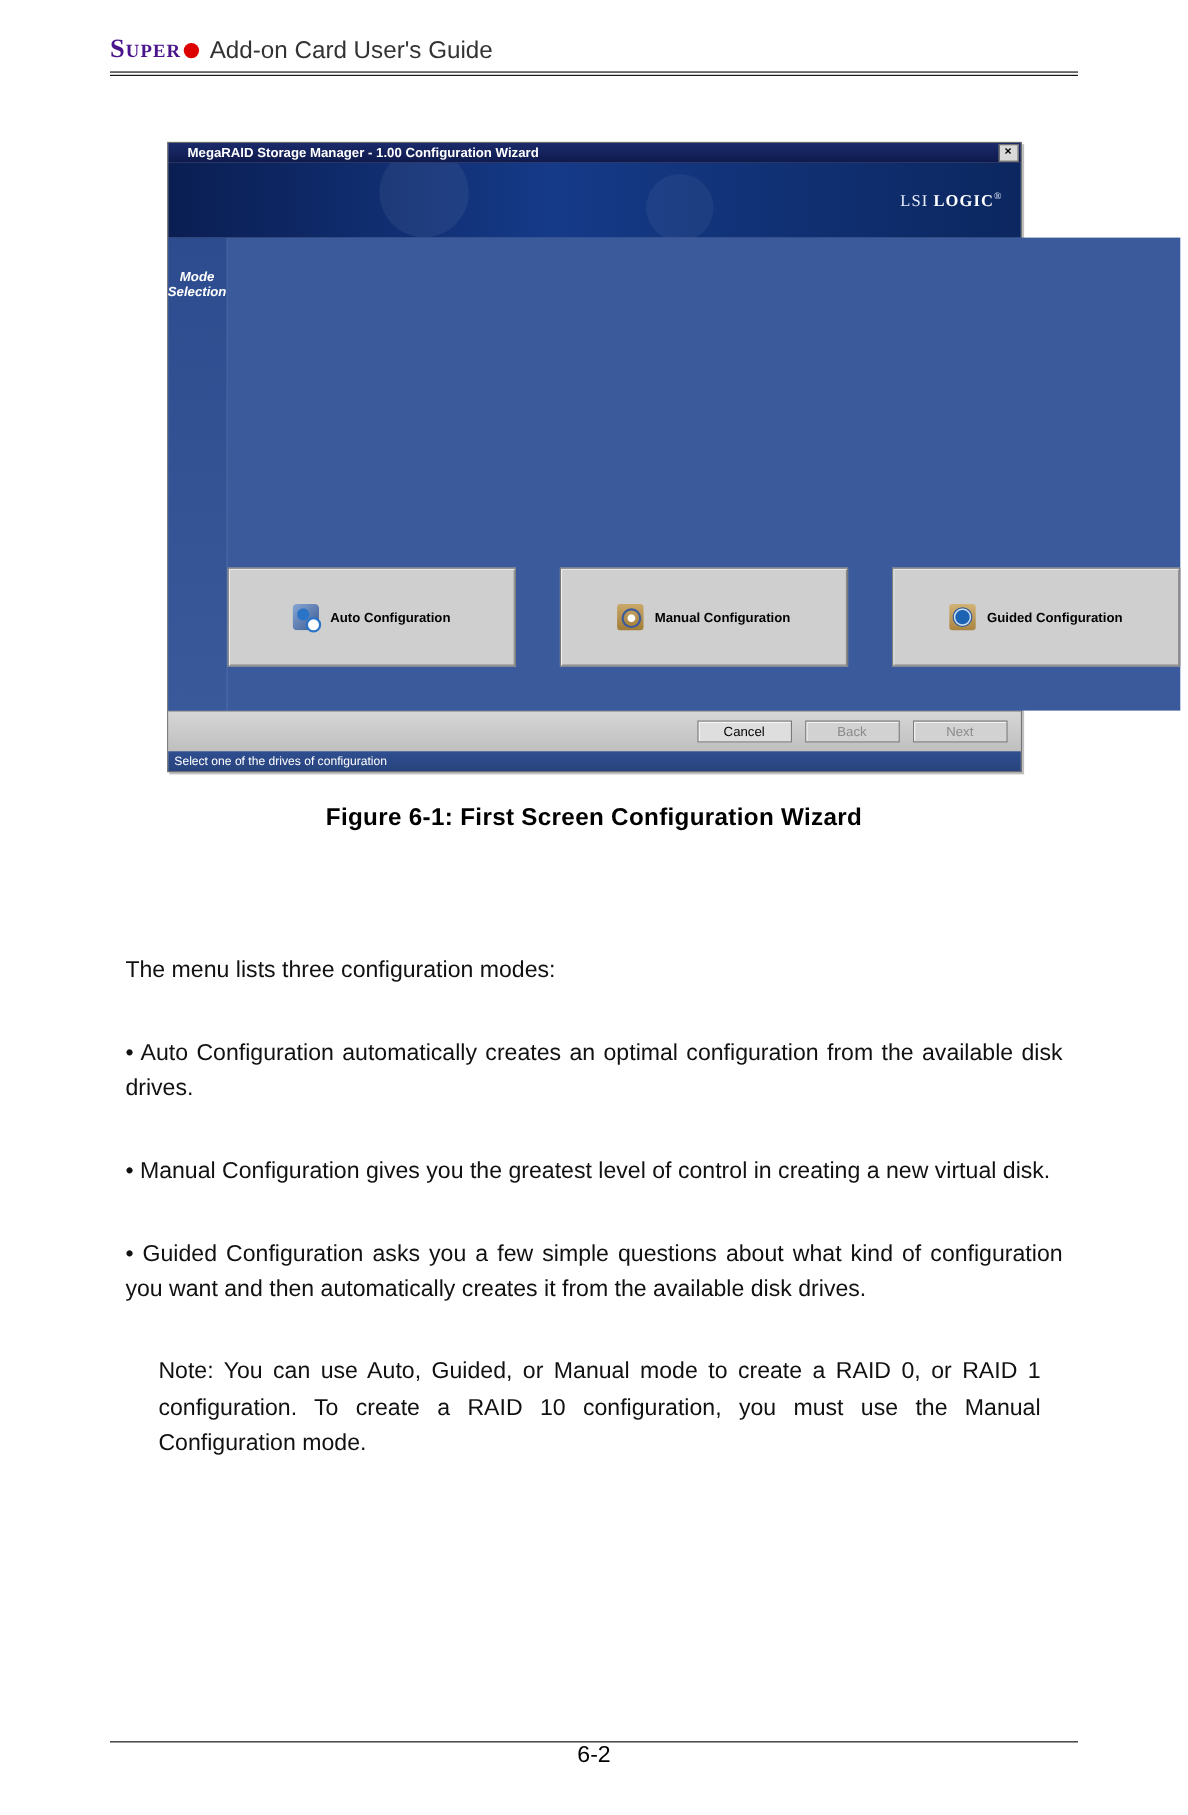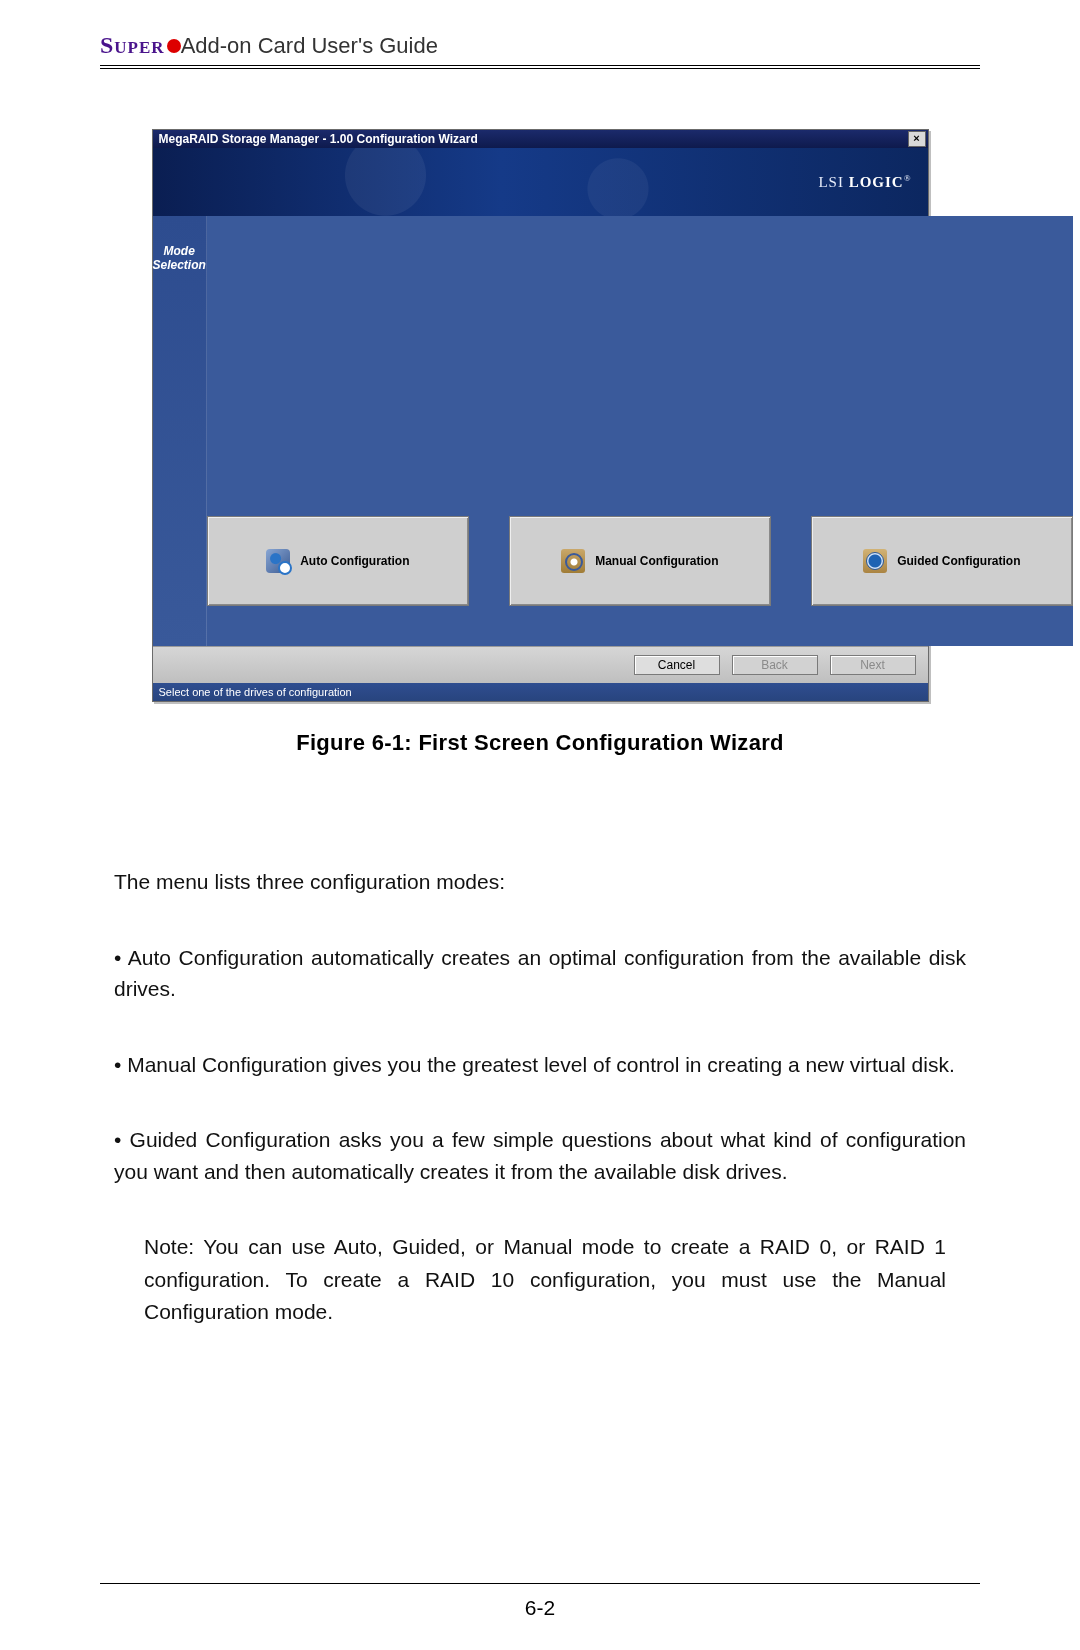--- a/index.html
+++ b/index.html
@@ -16,21 +16,21 @@
     box-sizing: border-box;
     padding: 32px 100px 30px 100px;
     position: relative;
   }
   .header-line {
     border-bottom: 4px double #000;
     padding-bottom: 6px;
     margin-bottom: 60px;
     display: flex;
     align-items: center;
-    gap: 0;
+    gap: 10px;
   }
   .logo {
     font-family: "Times New Roman", Times, serif;
     font-variant: small-caps;
     font-weight: bold;
     font-size: 24px;
     letter-spacing: 1px;
     color: #4a148c;
     display: inline-flex;
     align-items: center;
@@ -56,21 +56,21 @@
     font-family: Tahoma, Arial, sans-serif;
     font-size: 12px;
     background: #c0c0c0;
   }
   .titlebar {
     background: linear-gradient(#1b2a6b, #0e1a4d);
     color: #fff;
     display: flex;
     align-items: center;
     justify-content: space-between;
-    padding: 1px 2px 1px 6px;
+    padding: 1px 2px 1px 18px;
     font-size: 12px;
     font-weight: bold;
   }
   .titlebar .close {
     width: 16px; height: 14px;
     background: #d9d9d9;
     border: 1px solid #666;
     color: #000;
     font-weight: bold;
     font-size: 11px;
@@ -228,21 +228,21 @@
   }
   .footer-line {
     position:absolute;
     left:100px; right:100px;
     bottom:66px;
     border-top:1px solid #000;
   }
   .page-number {
     position:absolute;
     left:0; right:0;
-    bottom:30px;
+    bottom:42px;
     text-align:center;
     font-size:21px;
   }
 </style>
 </head>
 <body>
 
 <div class="page">
 
   <div class="header-line">

